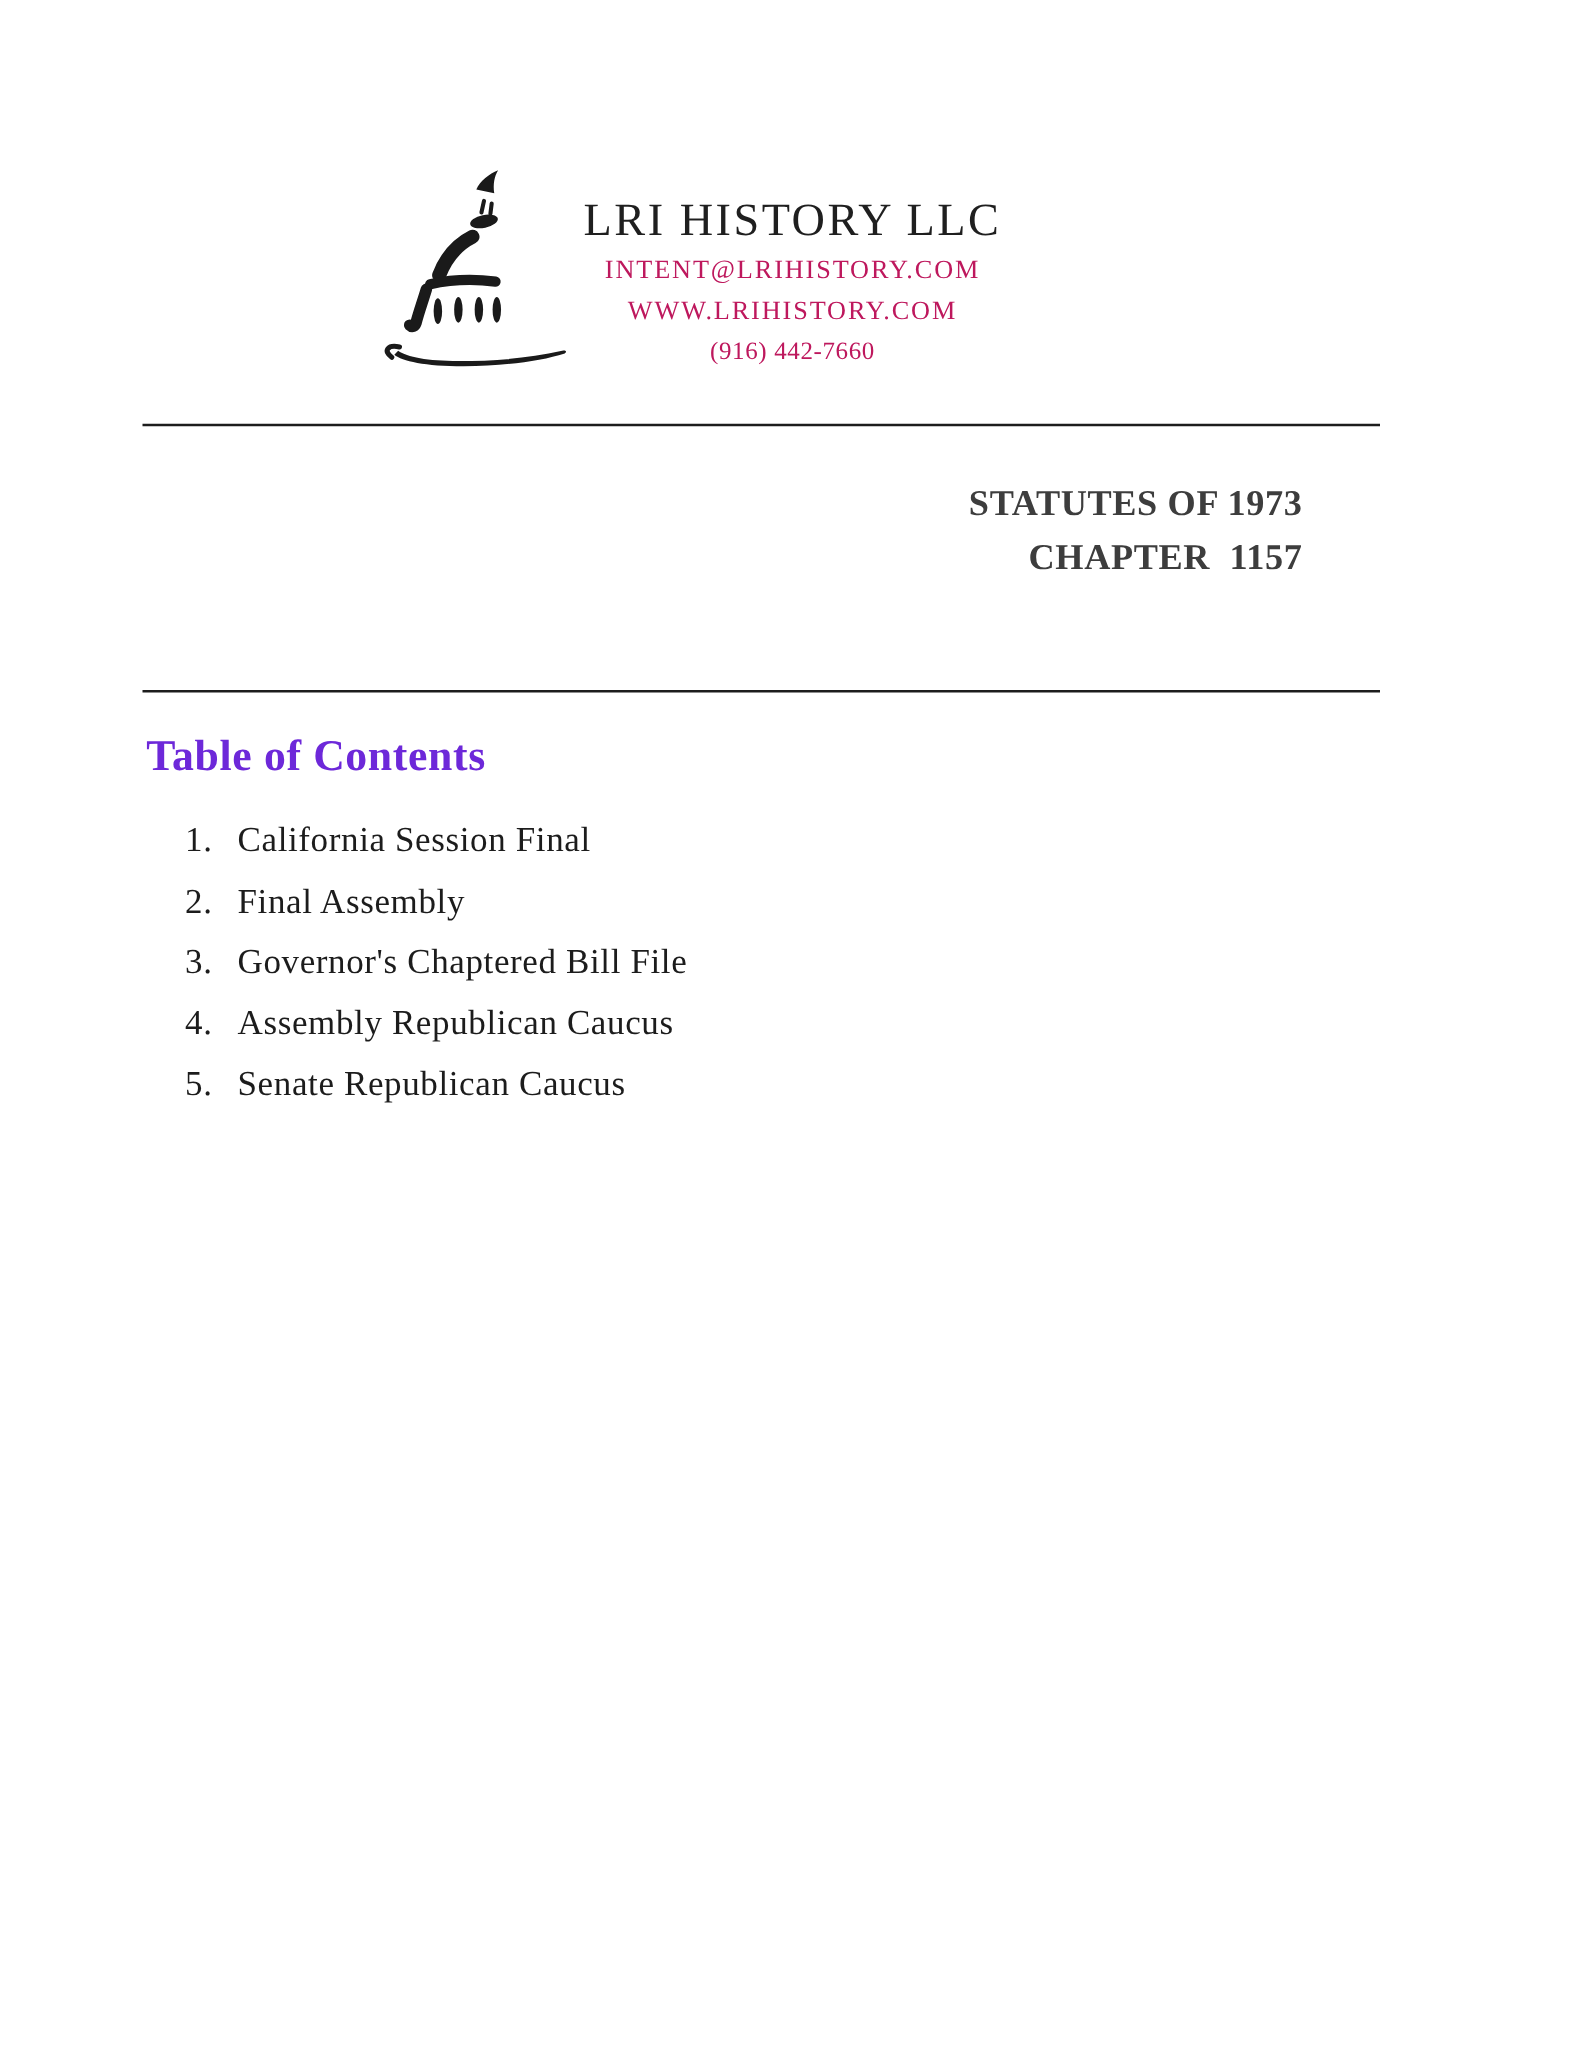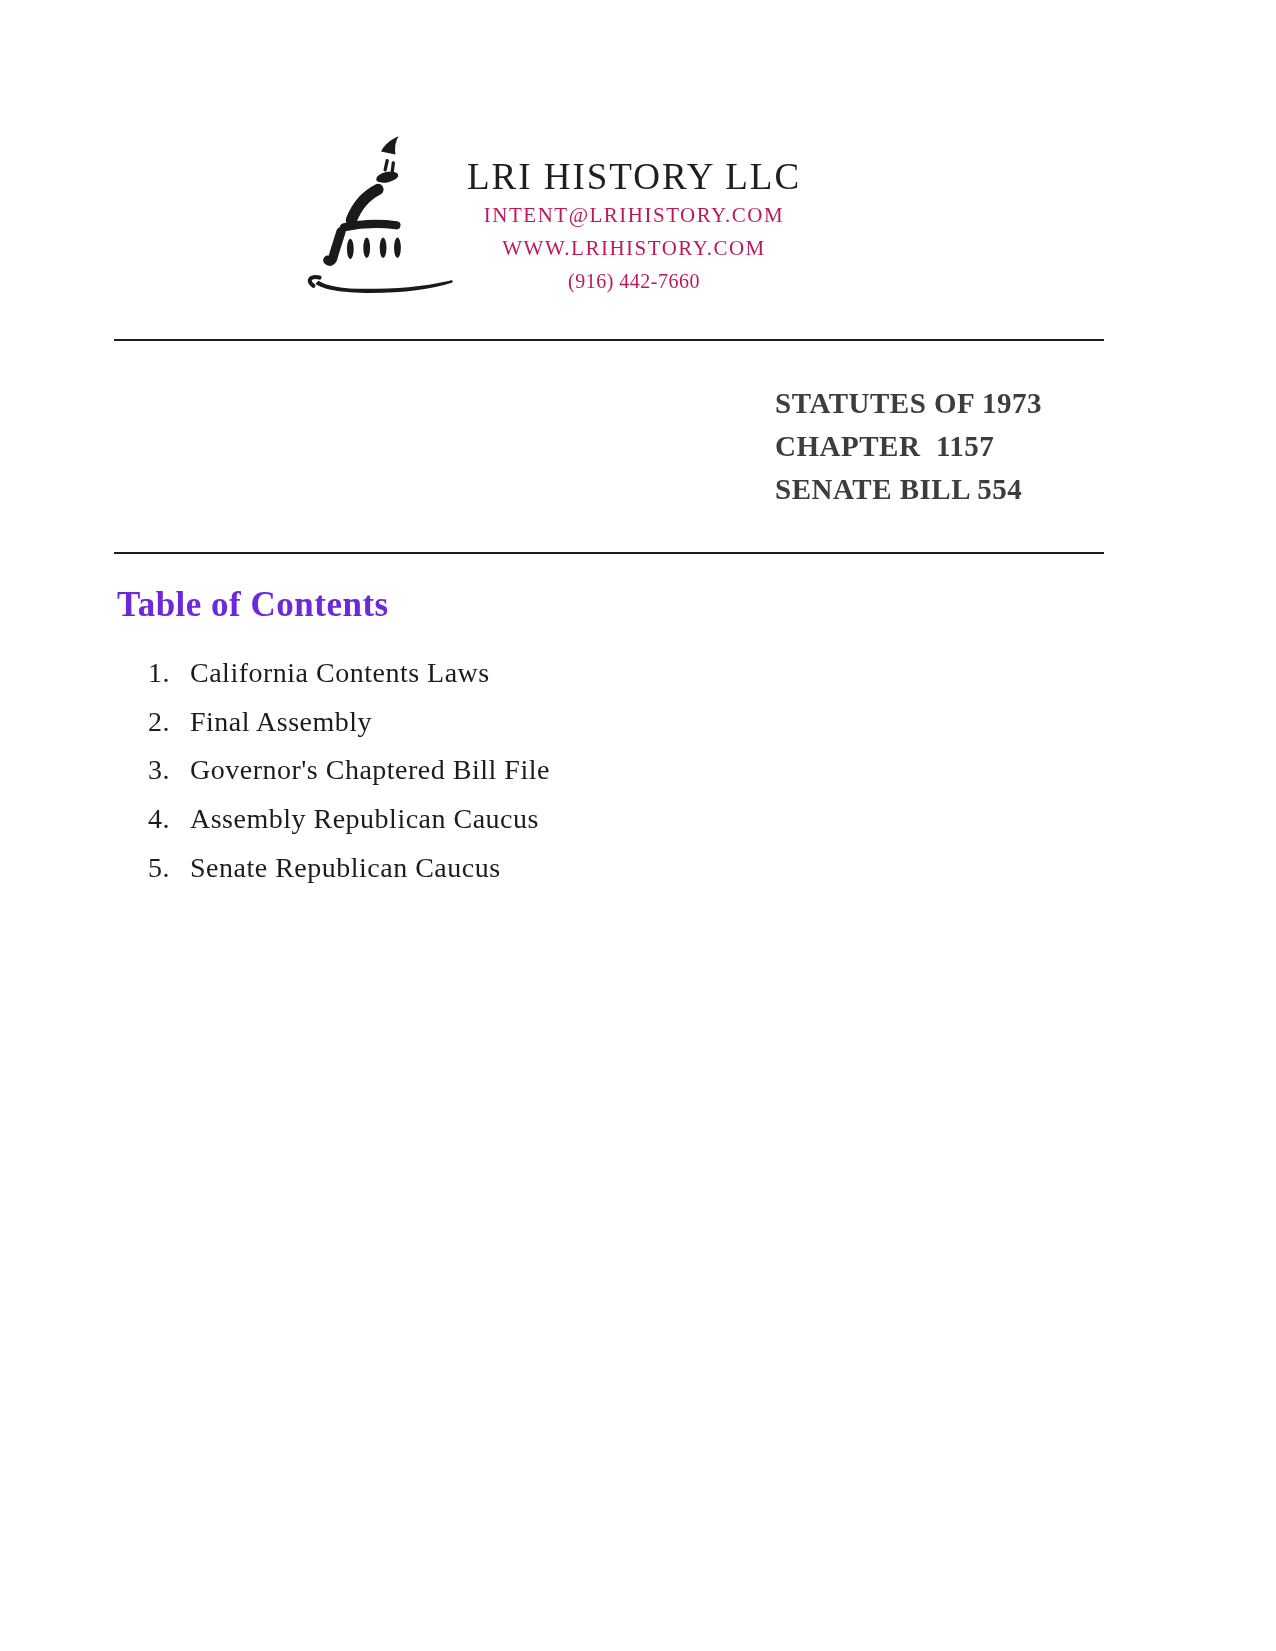--- a/index.html
+++ b/index.html
@@ -55,20 +55,21 @@
     background: #1d1d1d;
   }
   .rule-top { top: 339px; }
   .rule-bottom { top: 552px; }
 
   
   .reference {
     position: absolute;
     right: 234px;
     top: 382px;
+    text-align: right;
     font-weight: bold;
     color: #3d3d3d;
     font-size: 29px;
     line-height: 43px;
     letter-spacing: 0.5px;
   }
   .ref-line { white-space: pre; }
 
   
   .toc-title {
@@ -138,31 +139,30 @@
     <div class="contact-line">INTENT@LRIHISTORY.COM</div>
     <div class="contact-line">WWW.LRIHISTORY.COM</div>
     <div class="contact-line phone">(916) 442-7660</div>
   </div>
 
   <div class="rule rule-top"></div>
 
   <div class="reference">
     <div class="ref-line">STATUTES OF 1973</div>
     <div class="ref-line">CHAPTER  1157</div>
-    <div class="ref-line">SENATE BILL 554</div>
   </div>
 
   <div class="rule rule-bottom"></div>
 
   <div class="toc-title">Table of Contents</div>
 
   <ol class="toc-list">
     <li class="toc-item">
       <span class="toc-num">1.</span>
-      <span class="toc-label">California Contents Laws</span>
+      <span class="toc-label">California Session Final</span>
     </li>
     <li class="toc-item">
       <span class="toc-num">2.</span>
       <span class="toc-label">Final Assembly</span>
     </li>
     <li class="toc-item">
       <span class="toc-num">3.</span>
       <span class="toc-label">Governor's Chaptered Bill File</span>
     </li>
     <li class="toc-item">

